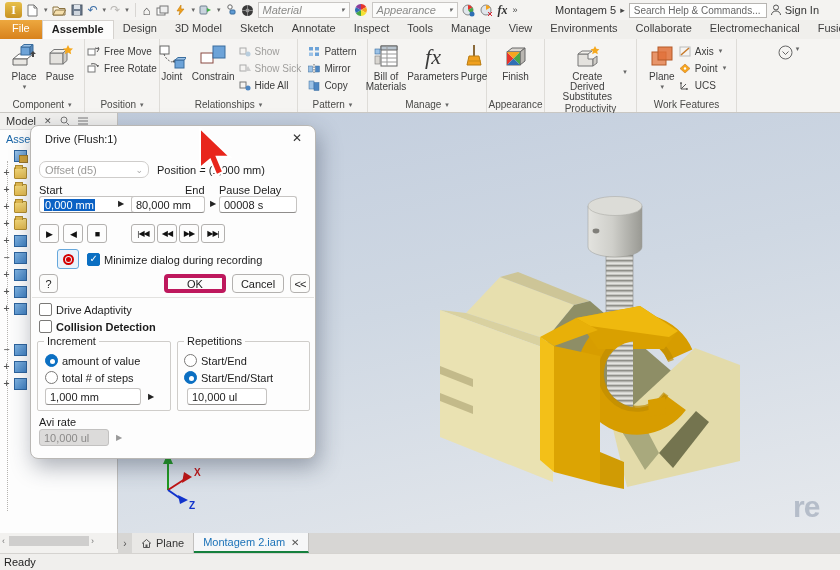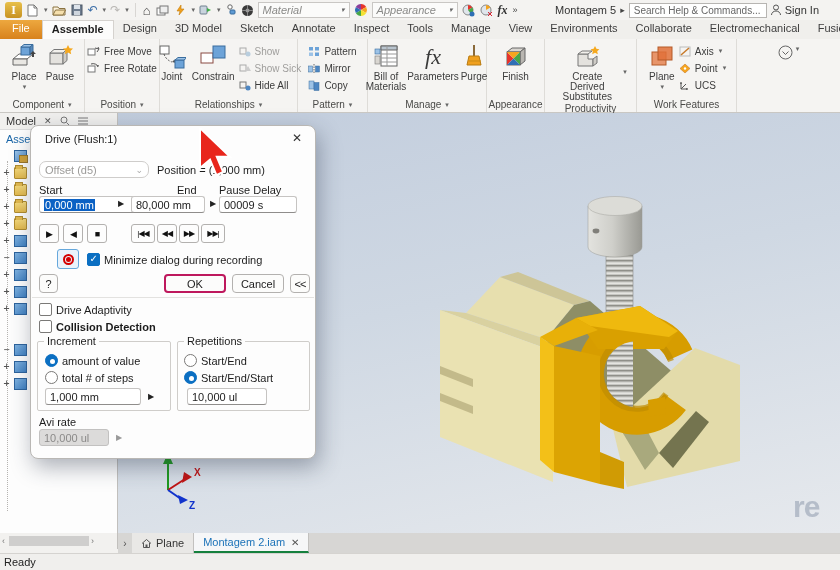--- a/index.html
+++ b/index.html
@@ -93,21 +93,21 @@
   .chk.checked { background:#0b6fc2; border-color:#0b6fc2; }
   .chk.checked::after { content:"✓"; position:absolute; left:1.5px; top:-1px; color:#fff; font-size:10px; }
   .radio { width:13px; height:13px; border:1px solid #7a7977; border-radius:50%; background:#fff; position:relative; }
   .radio.on { background:#0b6fc2; border-color:#0b6fc2; }
   .radio.on::after { content:""; position:absolute; left:4px; top:4px; width:5px; height:5px;
     border-radius:50%; background:#fff; }
   .grp { border:1px solid #cfcDca; border-radius:2px; }
   .grp-label { position:absolute; top:-7px; left:6px; background:#fdfdfd; padding:0 3px; }
   .btn { background:#fcfcfb; border:1px solid #b3b1af; border-radius:4px; height:19px;
     display:flex; align-items:center; justify-content:center; font-size:11px; color:#1c1c1c; }
-  .btn.ok { border:2px solid #be185d; }
+  .btn.ok { border:4px solid #be185d; }
   #rec-btn { width:22px; height:20px; border:1px solid #66a8dc; background:#eaf3fb; border-radius:3px;
     display:flex; align-items:center; justify-content:center; }
   #rec-btn .ring { width:11px; height:11px; border:2px solid #d40000; border-radius:50%;
     display:flex; align-items:center; justify-content:center; }
   #rec-btn .dot { width:5px; height:5px; background:#d40000; border-radius:50%; }
   #dlg-sep { left:1px; right:1px; top:171px; border-top:1px solid #e3e2e0; }
 
   
   #hscroll { position:absolute; left:0; top:533px; width:118px; height:16px; background:#f2f1ef;
     border-right:1px solid #c2c0bd; display:flex; align-items:center; font-size:9px; color:#777; }
@@ -676,33 +676,33 @@
   <div class="abs" id="dlg-title">Drive (Flush:1)</div>
   <div class="abs" id="dlg-close">✕</div>
 
   <div class="abs dcombo" style="left:8px; top:35px; width:110px;">
     <span>Offset (d5)</span>
     <span style="font-size:9px;color:#aaa;">⌄</span>
   </div>
   <div class="abs" style="left:126px; top:38px;">Position = (1,000 mm)</div>
 
   <div class="abs" style="left:8px; top:58px;">Start</div>
-  <div class="abs" style="left:100px; top:58px;padding-left:46px;">End</div>
+  <div class="abs" style="left:108px; top:58px;padding-left:46px;">End</div>
   <div class="abs" style="left:188px; top:58px;">Pause Delay</div>
 
   <div class="abs dfield" style="left:8px; top:70px; width:98px;">
       <span class="sel">0,000 mm</span>
     </div>
   <div class="abs spin" style="left:84px; top:71px;">▶</div>
   <div class="abs dfield" style="left:100px; top:70px; width:74px;">
       <span>80,000 mm</span>
     </div>
   <div class="abs spin" style="left:176px; top:71px;">▶</div>
   <div class="abs dfield" style="left:188px; top:70px; width:78px;">
-      <span>00009 s</span>
+      <span>00008 s</span>
     </div>
 
   <div class="abs pbtn" style="left:8px; top:98px; font-size:9px;">▶</div>
   <div class="abs pbtn" style="left:32px; top:98px; font-size:9px;">◀</div>
   <div class="abs pbtn" style="left:56px; top:98px; font-size:9px;">■</div>
   <div class="abs pbtn" style="left:100px; top:98px; width:24px;">|◀◀</div>
   <div class="abs pbtn" style="left:126px; top:98px;">◀◀</div>
   <div class="abs pbtn" style="left:148px; top:98px;">▶▶</div>
   <div class="abs pbtn" style="left:170px; top:98px; width:24px;">▶▶|</div>
 

